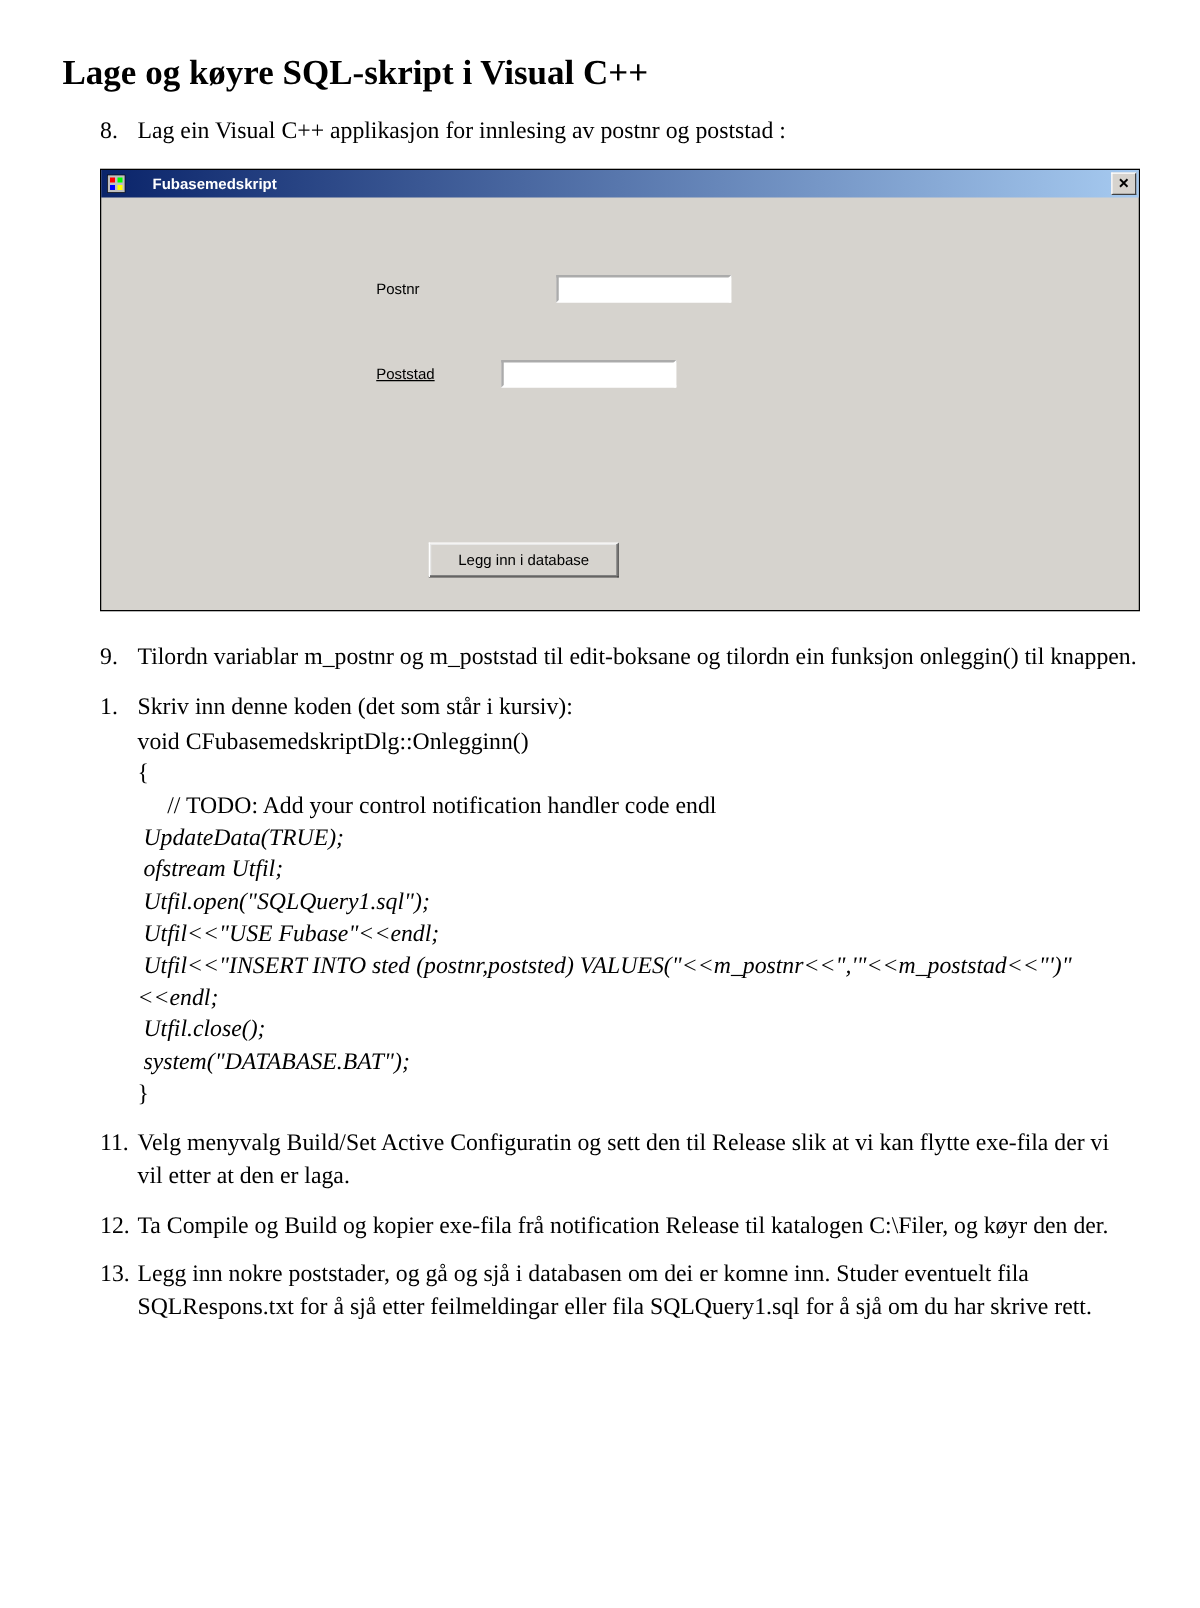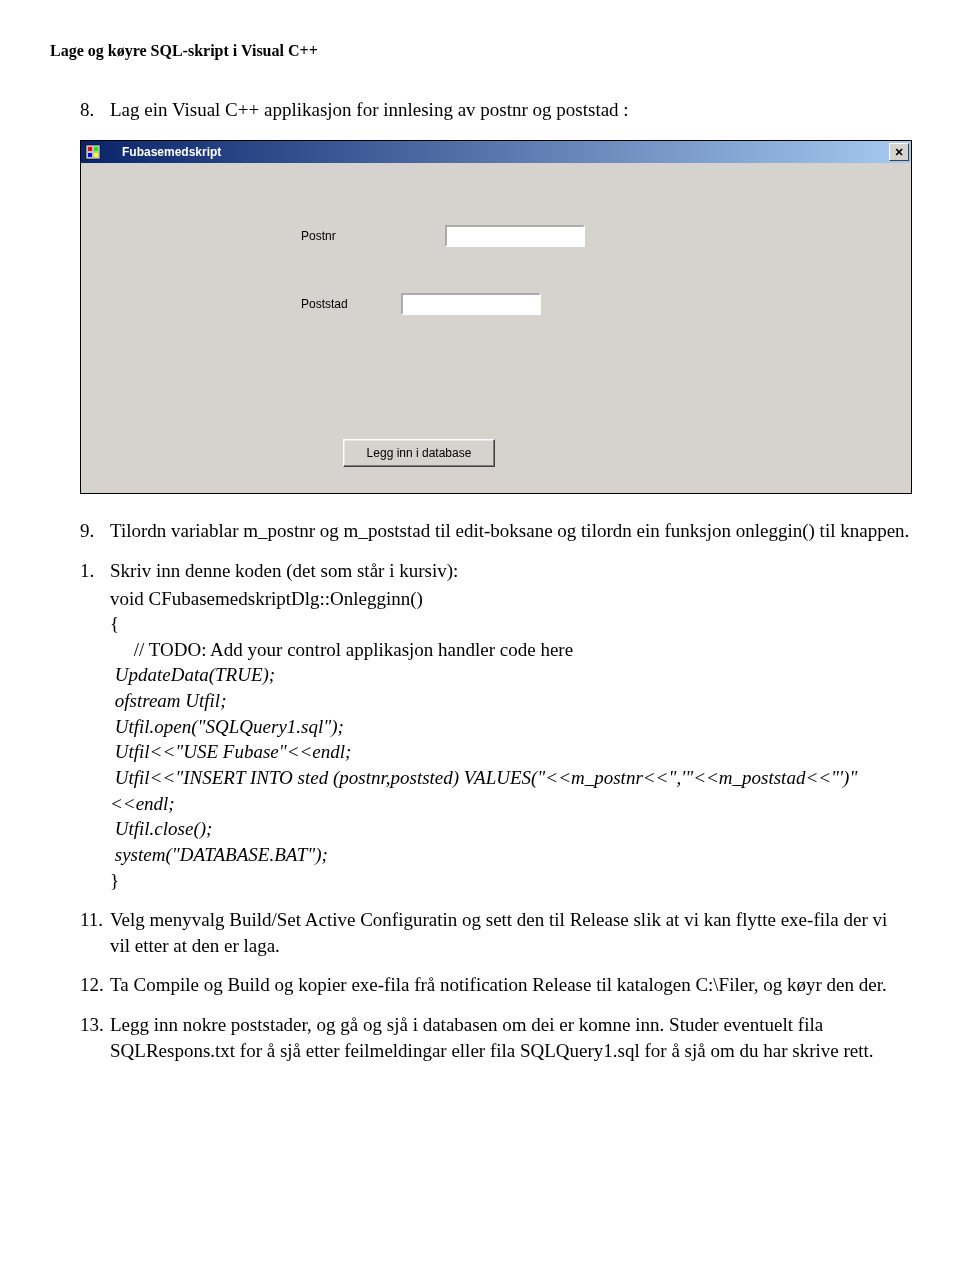--- a/index.html
+++ b/index.html
@@ -8,22 +8,22 @@
     font-family: "Times New Roman", Times, serif;
     font-size: 19px;
     line-height: 1.35;
     color: #000;
     background: #fff;
     width: 960px;
     box-sizing: border-box;
   }
   .heading {
     font-weight: bold;
-    font-size: 16px;
-    margin-bottom: 35px;
+    font-size: 28px;
+    margin-bottom: 14px;
   }
   .list {
     padding-left: 30px;
   }
   .list-item {
     display: flex;
     margin-bottom: 14px;
   }
   .list-num {
     min-width: 30px;
@@ -155,21 +155,21 @@
           <span>✕</span>
         </div>
       </div>
       <div class="dlg-body">
 
         <div class="dlg-row" style="left:220px; top:62px;gap:44px;">
           <span class="dlg-label" style="width:100px;">Postnr</span>
           <input class="dlg-input" type="text" style="">
         </div>
 
-        <div class="dlg-row" style="left:220px; top:130px;">
+        <div class="dlg-row" style="left:220px; top:130px;text-decoration:underline;">
           <span class="dlg-label" style="width:100px;">Poststad</span>
           <input class="dlg-input" type="text" style="">
         </div>
 
         <div class="dlg-row" style="left:262px; top:276px;">
           <div class="dlg-button">
             <span>Legg inn i database</span>
           </div>
         </div>
 
@@ -183,21 +183,21 @@
   </div>
 
   <div class="list-item" style="margin-bottom:2px;">
     <div class="list-num">1.</div>
     <div class="list-body">Skriv inn denne koden (det som står i kursiv):</div>
   </div>
 
   <div class="code-block">
     <div class="code-line">void CFubasemedskriptDlg::Onlegginn()</div>
     <div class="code-line">{</div>
-    <div class="code-line">     // TODO: Add your control applikasjon handler code here</div>
+    <div class="code-line">     // TODO: Add your control notification handler code endl</div>
     <div class="code-line italic"> UpdateData(TRUE);</div>
     <div class="code-line italic"> ofstream Utfil;</div>
     <div class="code-line italic"> Utfil.open("SQLQuery1.sql");</div>
     <div class="code-line italic"> Utfil&lt;&lt;"USE Fubase"&lt;&lt;endl;</div>
     <div class="code-line italic"> Utfil&lt;&lt;"INSERT INTO sted (postnr,poststed) VALUES("&lt;&lt;m_postnr&lt;&lt;",'"&lt;&lt;m_poststad&lt;&lt;"')"&lt;&lt;endl;</div>
     <div class="code-line italic"> Utfil.close();</div>
     <div class="code-line italic"> system("DATABASE.BAT");</div>
     <div class="code-line">}</div>
   </div>
 

